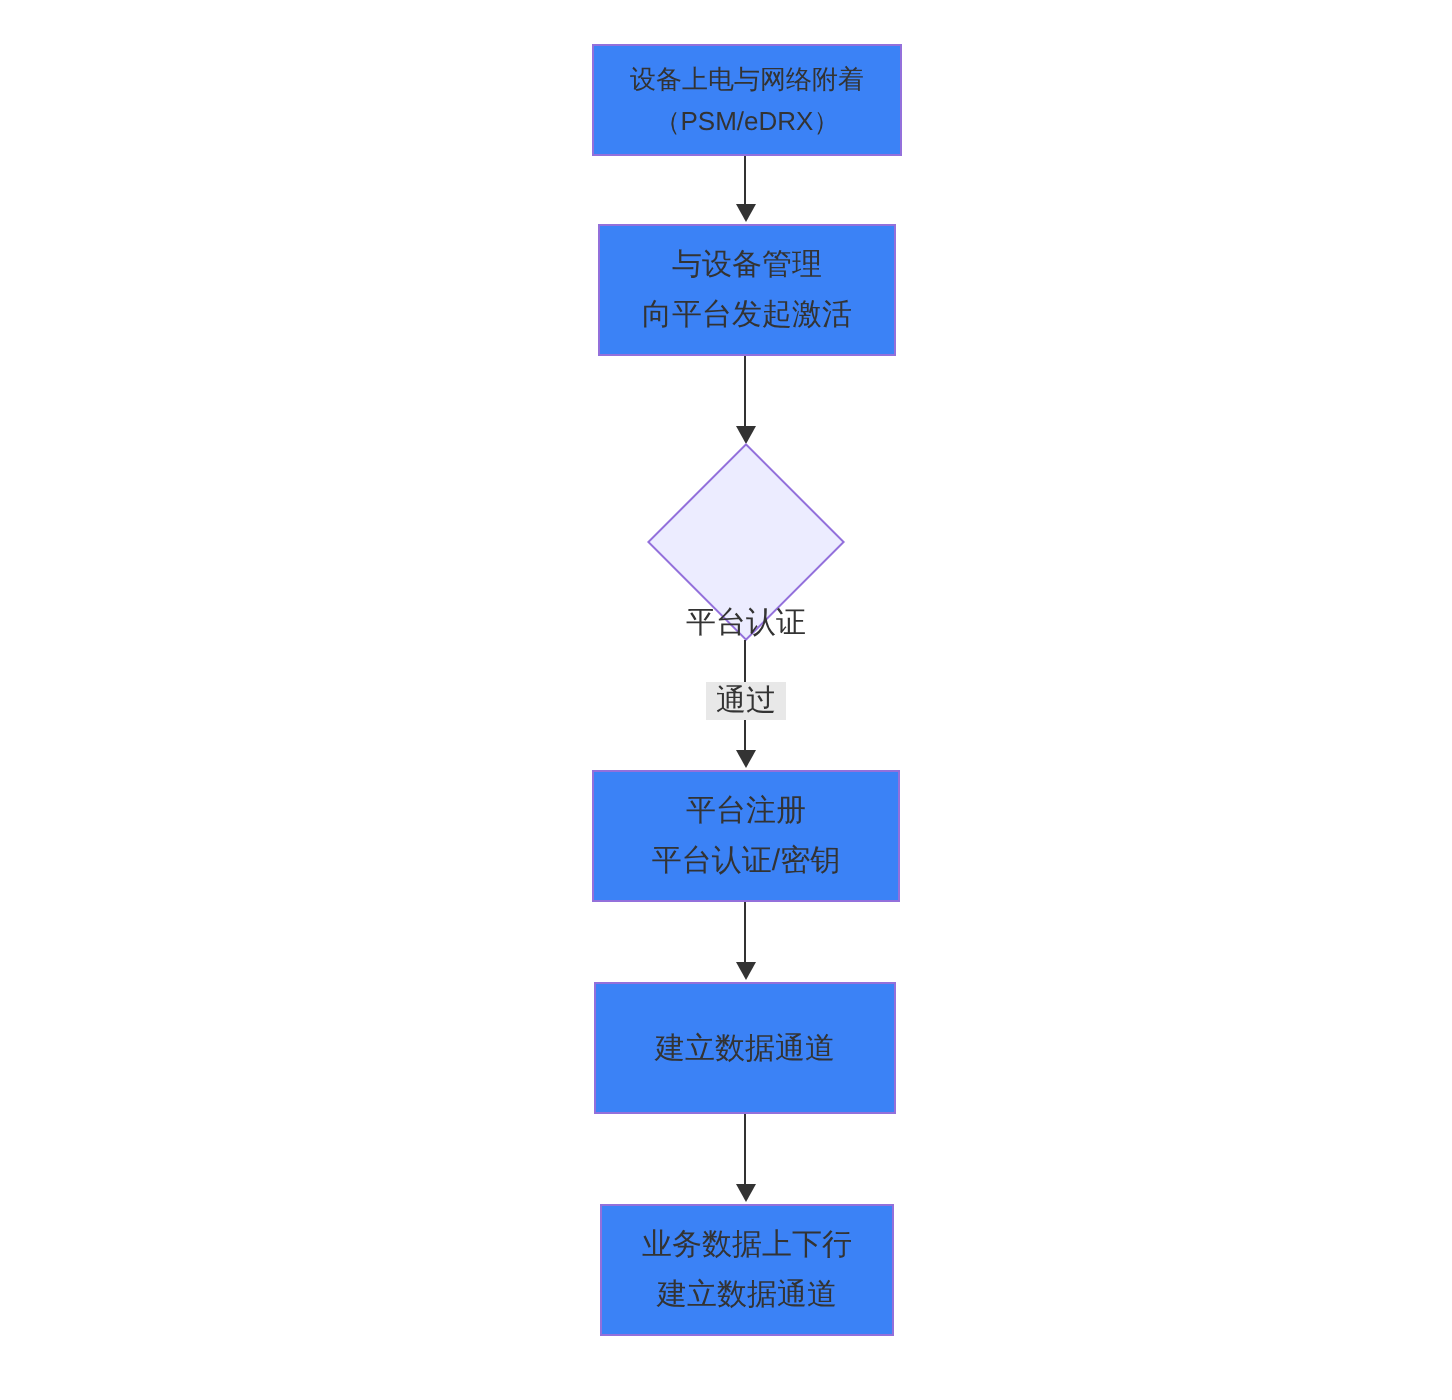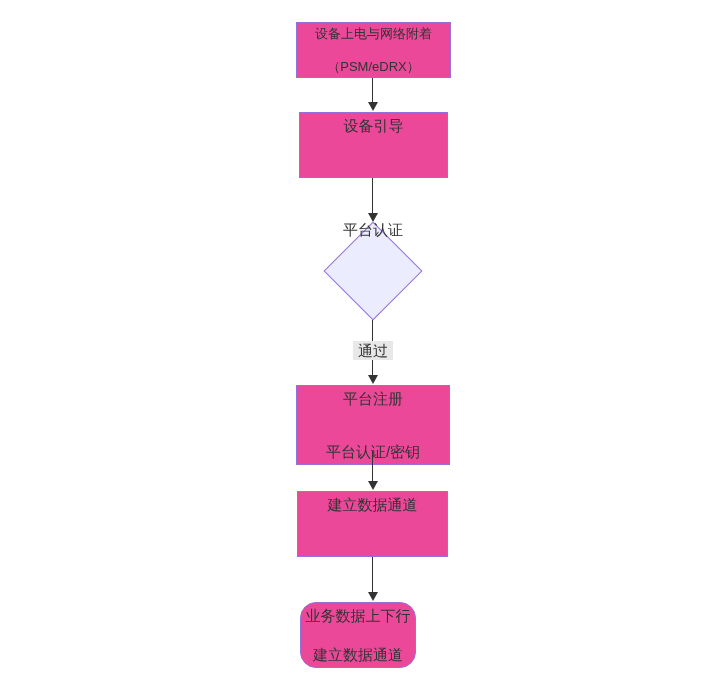--- a/index.html
+++ b/index.html
@@ -7,27 +7,27 @@
     position: relative;
     width: 726px;
     height: 700px;
     background: #ffffff;
     overflow: hidden;
     font-family: "Liberation Sans", "DejaVu Sans", sans-serif;
     color: #333333;
   }
   .node {
     position: absolute;
-    background: #ec4899;
+    background: #3b82f6;
     border: 1px solid #9370DB;
     box-sizing: border-box;
     display: flex;
     flex-direction: column;
     align-items: center;
-    justify-content: space-between;
+    justify-content: center;
     text-align: center;
     font-size: 15px;
     line-height: 25px;
     color: #333333;
   }
   .node--small {
     font-size: 13px;
     line-height: 21px;
   }
   .node-line { display: block; white-space: nowrap; }
@@ -40,21 +40,21 @@
     box-sizing: border-box;
     transform: rotate(45deg);
   }
   .diamond-label {
     position: absolute;
     left: 323px;
     top: 221px;
     width: 100px;
     height: 100px;
     display: flex;
-    align-items: flex-start;
+    align-items: flex-end;
     justify-content: center;
     font-size: 15px;
     color: #333333;
   }
   .edge-line {
     position: absolute;
     left: 372px;
     width: 1px;
     background: #333333;
   }
@@ -87,48 +87,49 @@
 
   <div class="node node--small" style="left:296px; top:22px; width:155px; height:56px;">
     <span class="node-line">设备上电与网络附着</span>
     <span class="node-line">（PSM/eDRX）</span>
   </div>
 
   <div class="edge-line" style="top:78px; height:25px;"></div>
   <div class="arrowhead" style="top:102px;"></div>
 
   <div class="node" style="left:299px; top:112px; width:149px; height:66px;">
-    <span class="node-line">设备引导</span>
+    <span class="node-line">与设备管理</span>
+    <span class="node-line">向平台发起激活</span>
   </div>
 
   <div class="edge-line" style="top:178px; height:36px;"></div>
   <div class="arrowhead" style="top:213px;"></div>
 
   <div class="diamond-shape" style="left:338px; top:236px;"></div>
   <div class="diamond-label">
     <span>平台认证</span>
   </div>
 
   <div class="edge-line" style="top:320px; height:56px;"></div>
   <div class="edge-label">通过</div>
   <div class="arrowhead" style="top:375px;"></div>
 
-  <div class="node" style="left:296px; top:385px; width:154px; height:80px;">
+  <div class="node" style="left:296px; top:385px; width:154px; height:66px;">
     <span class="node-line">平台注册</span>
     <span class="node-line">平台认证/密钥</span>
   </div>
 
   <div class="edge-line" style="top:451px; height:31px;"></div>
   <div class="arrowhead" style="top:481px;"></div>
 
   <div class="node" style="left:297px; top:491px; width:151px; height:66px;gap:12px;">
     <span class="node-line">建立数据通道</span>
   </div>
 
   <div class="edge-line" style="top:557px; height:36px;"></div>
   <div class="arrowhead" style="top:592px;"></div>
 
-  <div class="node" style="left:300px; top:602px; width:116px; height:66px;border-radius:16px;">
+  <div class="node" style="left:300px; top:602px; width:147px; height:66px;">
     <span class="node-line">业务数据上下行</span>
     <span class="node-line">建立数据通道</span>
   </div>
 
 </div>
 
 </body></html>

